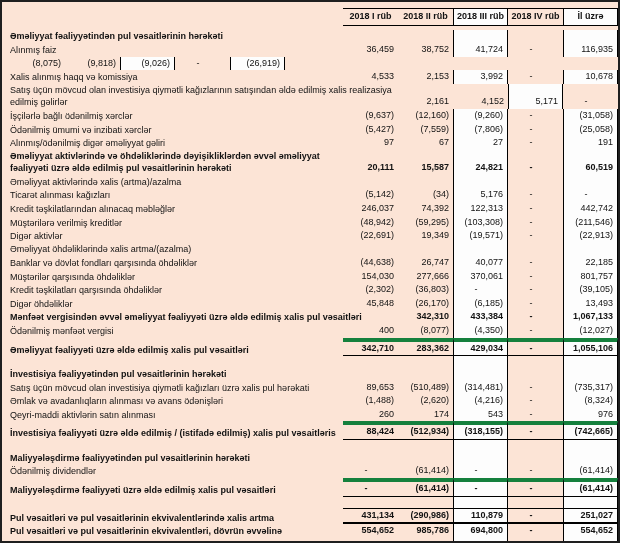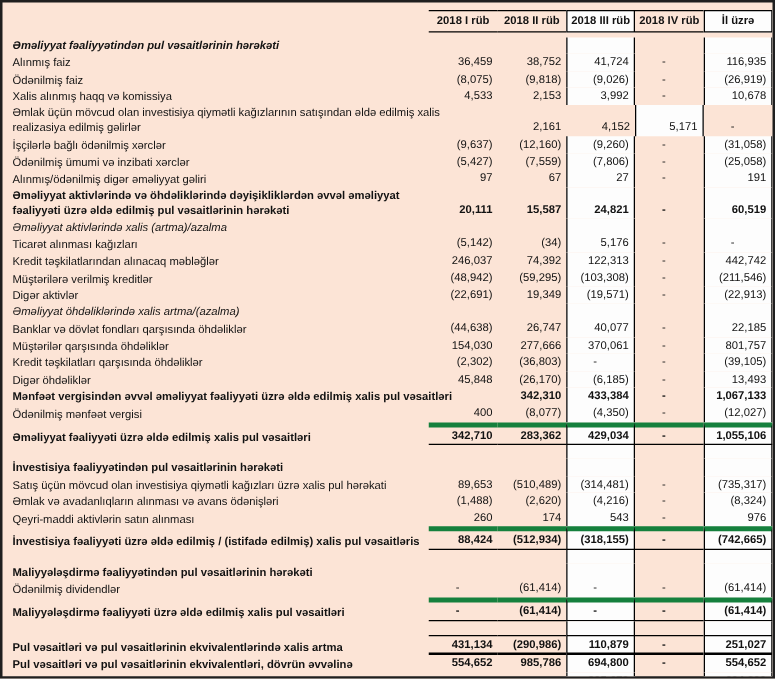--- a/index.html
+++ b/index.html
@@ -27,22 +27,22 @@
   .header-row .cell.num {
     font-weight:bold; justify-content:center; align-items:center;
     border-top:1px solid #000; border-bottom:1px solid #000;
     padding:1px 1px 2px 1px;
   }
   .header-row .cell.label { border:none; }
   .header-row .boxed { border-top:1.5px solid #000; }
   .last-row .boxed { border-bottom:1.5px solid #000; }
   
   .row.section .label { font-weight:bold; }
-  .row.section-italic .label { font-weight:bold; font-style:italic; }
-  .row.italic .label { font-style:italic; }
+  .row.section-italic .label { font-weight:bold; }
+  .row.italic .label { }
   .row.bold .label, .row.bold .num,
   .row.total .label, .row.total .num { font-weight:bold; }
   .row.spacer { min-height:11px; }
   .row.gap-top { padding-top:4px; }
   
   .row.b-tb .num { border-top:4px solid #15803d; border-bottom:1px solid #000; }
   .row.b-ttb .num { border-top:1px solid #000; border-bottom:2.5px solid #000; }
 </style>
 </head>
 <body>
@@ -67,37 +67,36 @@
   </div>
       <div class="row">
     <div class="cell label">Alınmış faiz</div>
     <div class="cell num">36,459</div>
     <div class="cell num">38,752</div>
     <div class="cell num boxed">41,724</div>
     <div class="cell num dash">-</div>
     <div class="cell num boxed">116,935</div>
   </div>
       <div class="row">
-    <div class="cell label">Ödənilmiş faiz</div>
     <div class="cell num">(8,075)</div>
     <div class="cell num">(9,818)</div>
     <div class="cell num boxed">(9,026)</div>
     <div class="cell num dash">-</div>
     <div class="cell num boxed">(26,919)</div>
   </div>
       <div class="row">
     <div class="cell label">Xalis alınmış haqq və komissiya</div>
     <div class="cell num">4,533</div>
     <div class="cell num">2,153</div>
     <div class="cell num boxed">3,992</div>
     <div class="cell num dash">-</div>
     <div class="cell num boxed">10,678</div>
   </div>
       <div class="row">
-    <div class="cell label">Əmlak üçün mövcud olan investisiya qiymətli kağızlarının satışından əldə edilmiş xalis realizasiya edilmiş gəlirlər</div>
+    <div class="cell label">Satış üçün mövcud olan investisiya qiymətli kağızlarının satışından əldə edilmiş xalis realizasiya edilmiş gəlirlər</div>
     <div class="cell num">2,161</div>
     <div class="cell num">4,152</div>
     <div class="cell num boxed">5,171</div>
     <div class="cell num dash">-</div>
   </div>
       <div class="row">
     <div class="cell label">İşçilərlə bağlı ödənilmiş xərclər</div>
     <div class="cell num">(9,637)</div>
     <div class="cell num">(12,160)</div>
     <div class="cell num boxed">(9,260)</div>

